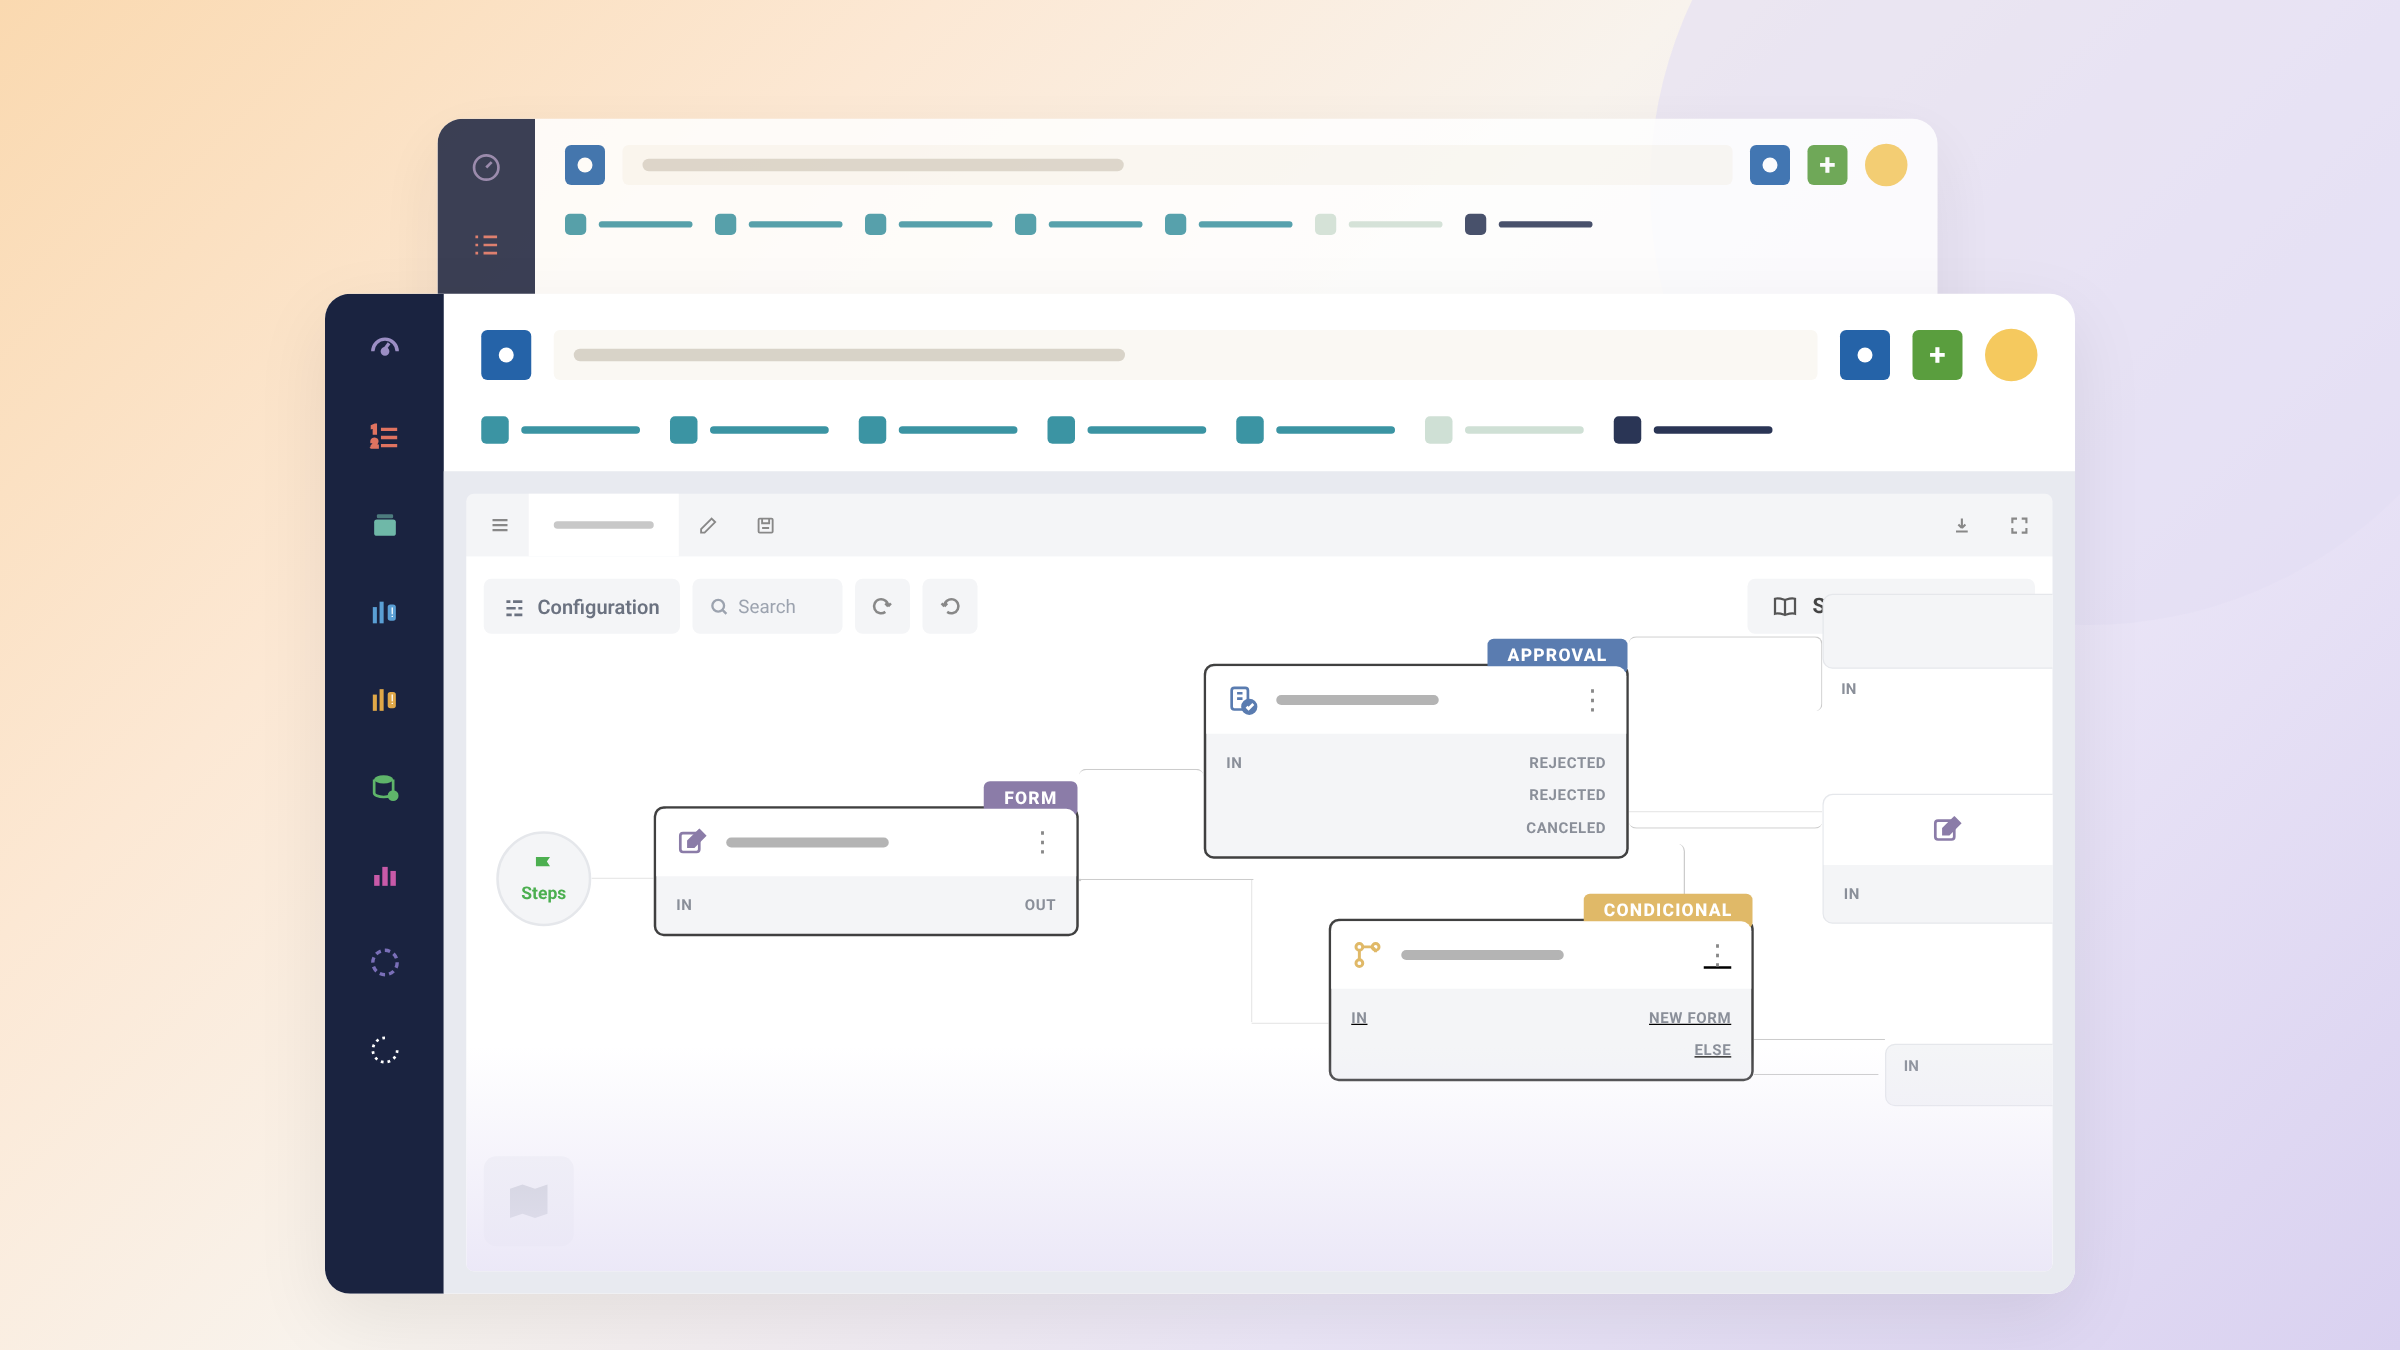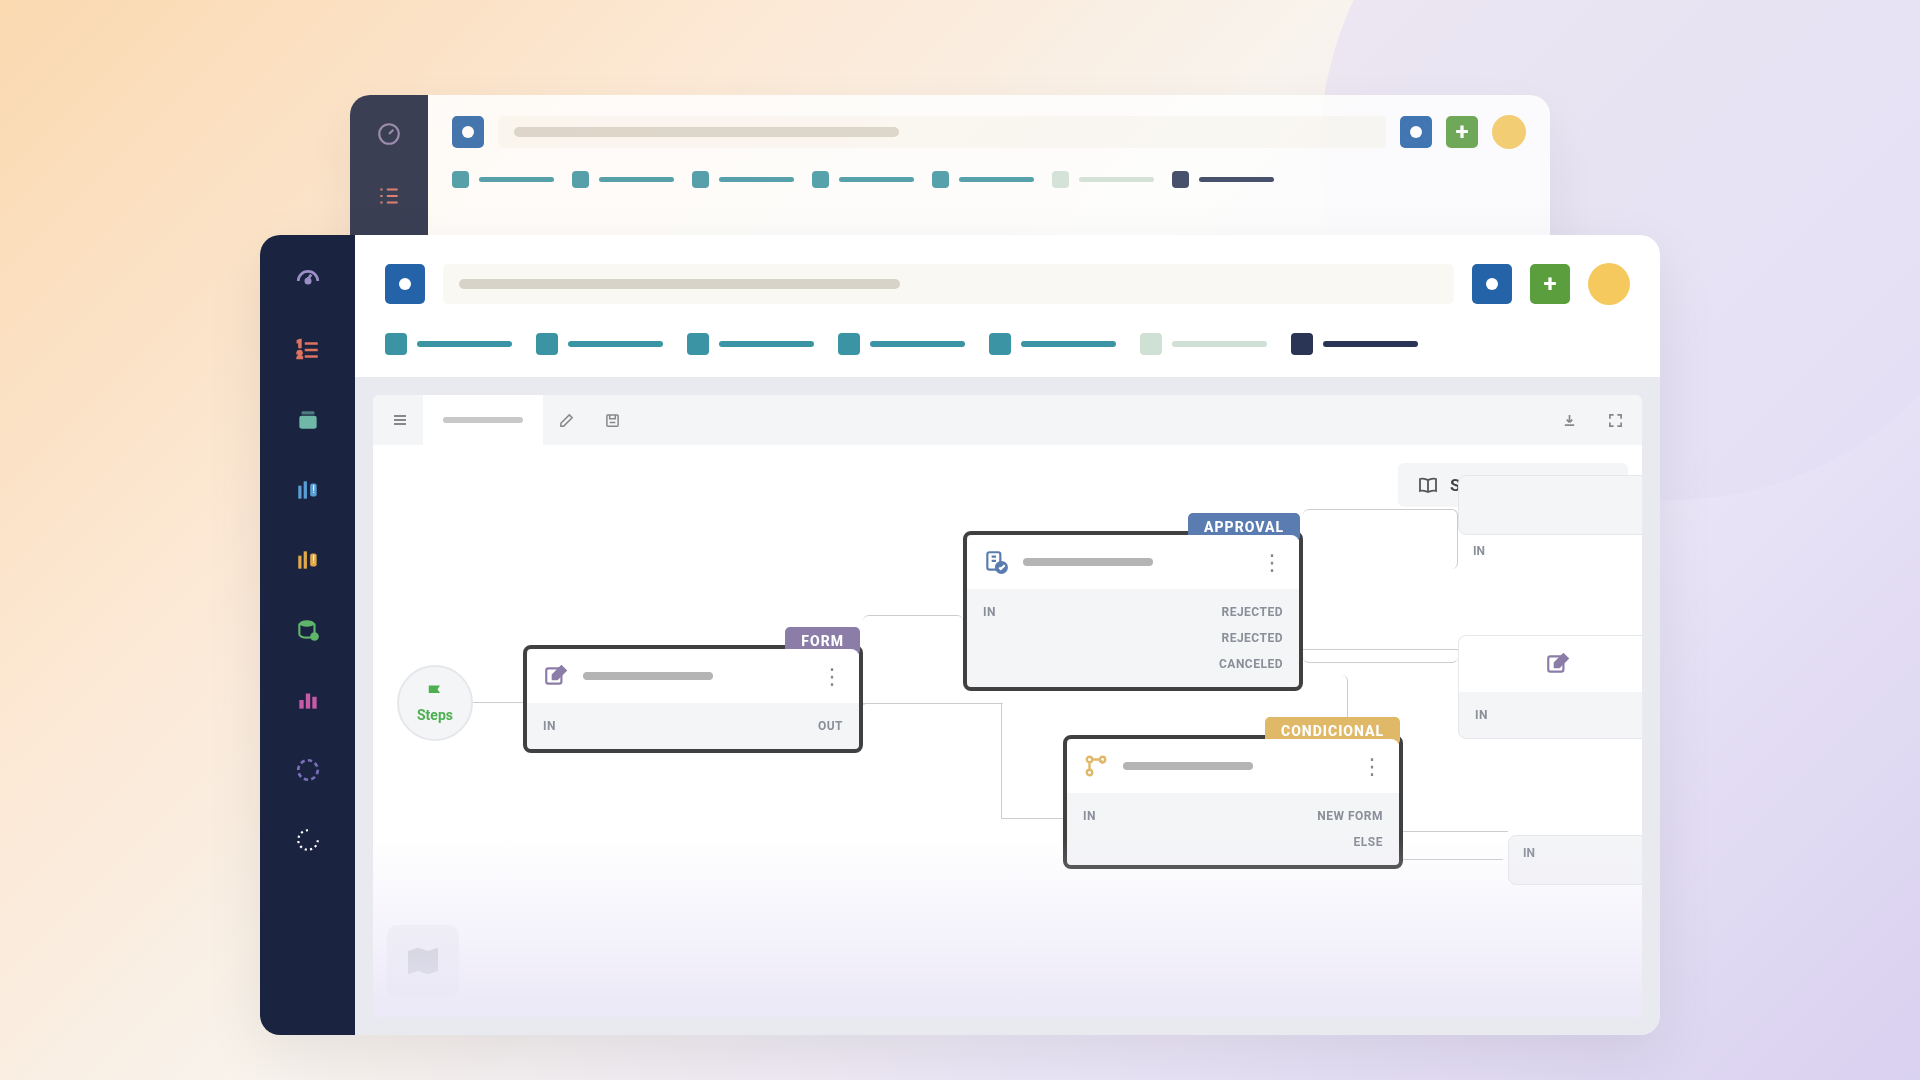--- a/index.html
+++ b/index.html
@@ -60,36 +60,36 @@
 .ctrl-input { height: 44px; background: #f4f5f7; border-radius: 6px; display: flex; align-items: center; padding: 0 14px; gap: 8px; color: #9ca3af; font-size: 15px; width: 120px; }
 .ctrl-icon { width: 44px; height: 44px; background: #f4f5f7; border-radius: 6px; display: flex; align-items: center; justify-content: center; color: #888; cursor: pointer; font-size: 18px; }
 
 .steps-menu { position: absolute; top: 18px; right: 14px; height: 44px; background: #f4f5f7; border-radius: 6px; display: flex; align-items: center; padding: 0 20px; gap: 12px; color: #444; font-size: 17px; font-weight: 700; cursor: pointer; width: 230px; }
 .steps-menu svg { width: 20px; height: 20px; }
 
 .node-start { position: absolute; left: 24px; top: 220px; width: 76px; height: 76px; border-radius: 50%; background: #f4f5f7; border: 2px solid #e5e7eb; display: flex; flex-direction: column; align-items: center; justify-content: center; gap: 4px; }
 .node-start svg { width: 20px; height: 20px; fill: #4caf50; }
 .node-start span { font-size: 14px; font-weight: 700; color: #4caf50; }
 
-.node { position: absolute; background: #f4f5f7; border-radius: 8px; border: 4px solid #404040; }
+.node { position: absolute; background: #f4f5f7; border-radius: 8px; border: 2px solid #404040; }
 .node-head { height: 54px; background: #fff; border-radius: 8px 8px 0 0; display: flex; align-items: center; padding: 0 16px; gap: 14px; position: relative; }
 .node-head .title-line { height: 8px; background: #b4b4b4; border-radius: 4px; flex: 1; max-width: 130px; }
 .node-head .menu-dots { color: #888; font-size: 22px; cursor: pointer; margin-left: auto; }
 .node-tag { position: absolute; top: -22px; right: -1px; height: 28px; padding: 0 16px; border-radius: 5px; color: #fff; font-size: 14px; font-weight: 800; letter-spacing: 1px; display: flex; align-items: center; }
 .tag-form { background: #8b7ca8; }
 .tag-approval { background: #5a7cb0; }
 .tag-condicional { background: #e0b968; }
 .node-ports { padding: 10px 16px; }
 .port-row { display: flex; justify-content: space-between; font-size: 12px; font-weight: 700; color: #8a8f99; letter-spacing: 0.5px; padding: 6px 0; }
 .port-row.single-left { justify-content: flex-start; }
 .port-row.single-right { justify-content: flex-end; }
 
 .node-form { left: 150px; top: 200px; width: 340px; }
 .node-approval { left: 590px; top: 86px; width: 340px; }
-.node-cond { left: 690px; top: 290px; width: 340px; }
+.node-cond { left: 690px; top: 290px; width: 340px; text-decoration: underline; }
 .node-stub1 { position: absolute; left: 1085px; top: 30px; width: 200px; height: 60px; background: #f4f5f7; border-radius: 8px; border: 1px solid #e5e7eb; }
 .node-stub1::after { content: attr(data-label); position: absolute; bottom: -24px; left: 14px; font-size: 12px; font-weight: 700; color: #8a8f99; }
 .node-stub2 { position: absolute; left: 1085px; top: 190px; width: 200px; background: #f4f5f7; border-radius: 8px; border: 1px solid #e5e7eb; }
 .node-stub2 .node-head { height: 56px; justify-content: center; }
 .node-stub3 { position: absolute; left: 1135px; top: 390px; width: 200px; height: 50px; background: #f4f5f7; border-radius: 8px; border: 1px solid #e5e7eb; display:flex; align-items:flex-start; padding: 10px 14px; }
 .node-stub3 span { font-size: 12px; font-weight:700; color:#8a8f99; }
 
 .icon-form { width: 26px; height: 26px; color: #8b7ca8; }
 .icon-approval { width: 26px; height: 26px; color: #5a7cb0; }
 .icon-branch { width: 26px; height: 26px; color: #e0b968; }
@@ -310,20 +310,45 @@
         </div>
         <div class="tb-btn">
           <svg width="15" height="15" viewBox="0 0 16 16" fill="none" stroke="#888" stroke-width="1.8">
               <path d="M2 6V2h4M14 6V2h-4M2 10v4h4M14 10v4h-4"></path>
             </svg>
         </div>
       </div>
 
       <div class="canvas">
 
+        <div class="controls-row">
+          <div class="ctrl">
+            <svg viewBox="0 0 16 16" fill="#6b7280">
+                <path d="M2 3h3v2H2zM7 3h7v2H7zM2 8h7v2H2zM11 8h3v2h-3zM2 13h4v2H2zM8 13h6v2H8z"></path>
+              </svg>
+            <span>Configuration</span>
+          </div>
+          <div class="ctrl-input">
+            <svg width="15" height="15" viewBox="0 0 16 16" fill="none" stroke="#9ca3af" stroke-width="2">
+                <circle cx="7" cy="7" r="5"></circle>
+                <path d="M11 11l3 3"></path>
+              </svg>
+            <span>Search</span>
+          </div>
+          <div class="ctrl-icon">
+            <svg width="18" height="18" viewBox="0 0 16 16" fill="none" stroke="#888" stroke-width="1.8">
+                <path d="M4 8a5 5 0 1 1 2 4M4 8l-2-2m2 2l2-2" transform="scale(-1,1) translate(-16,0)"></path>
+              </svg>
+          </div>
+          <div class="ctrl-icon">
+            <svg width="18" height="18" viewBox="0 0 16 16" fill="none" stroke="#888" stroke-width="1.8">
+                <path d="M4 8a5 5 0 1 1 2 4M4 8l-2-2m2 2l2-2"></path>
+              </svg>
+          </div>
+        </div>
 
         <div class="steps-menu">
           <svg viewBox="0 0 20 20" fill="none" stroke="#555" stroke-width="1.8">
               <path d="M2 4c3-1 5 0 8 1 3-1 5-2 8-1v12c-3-1-5 0-8 1-3-1-5-2-8-1zM10 5v12"></path>
             </svg>
           <span>Steps Menu</span>
         </div>
 
         <div class="connector" style="left:100px; top:257px; width:50px; height:0; border-width:1.5px 0 0 0;"></div>
         <div class="connector" style="left:490px; top:170px; width:100px; height:88px; border-width:1.5px 0 0 1.5px; border-left:none; border-bottom:none;"></div>

